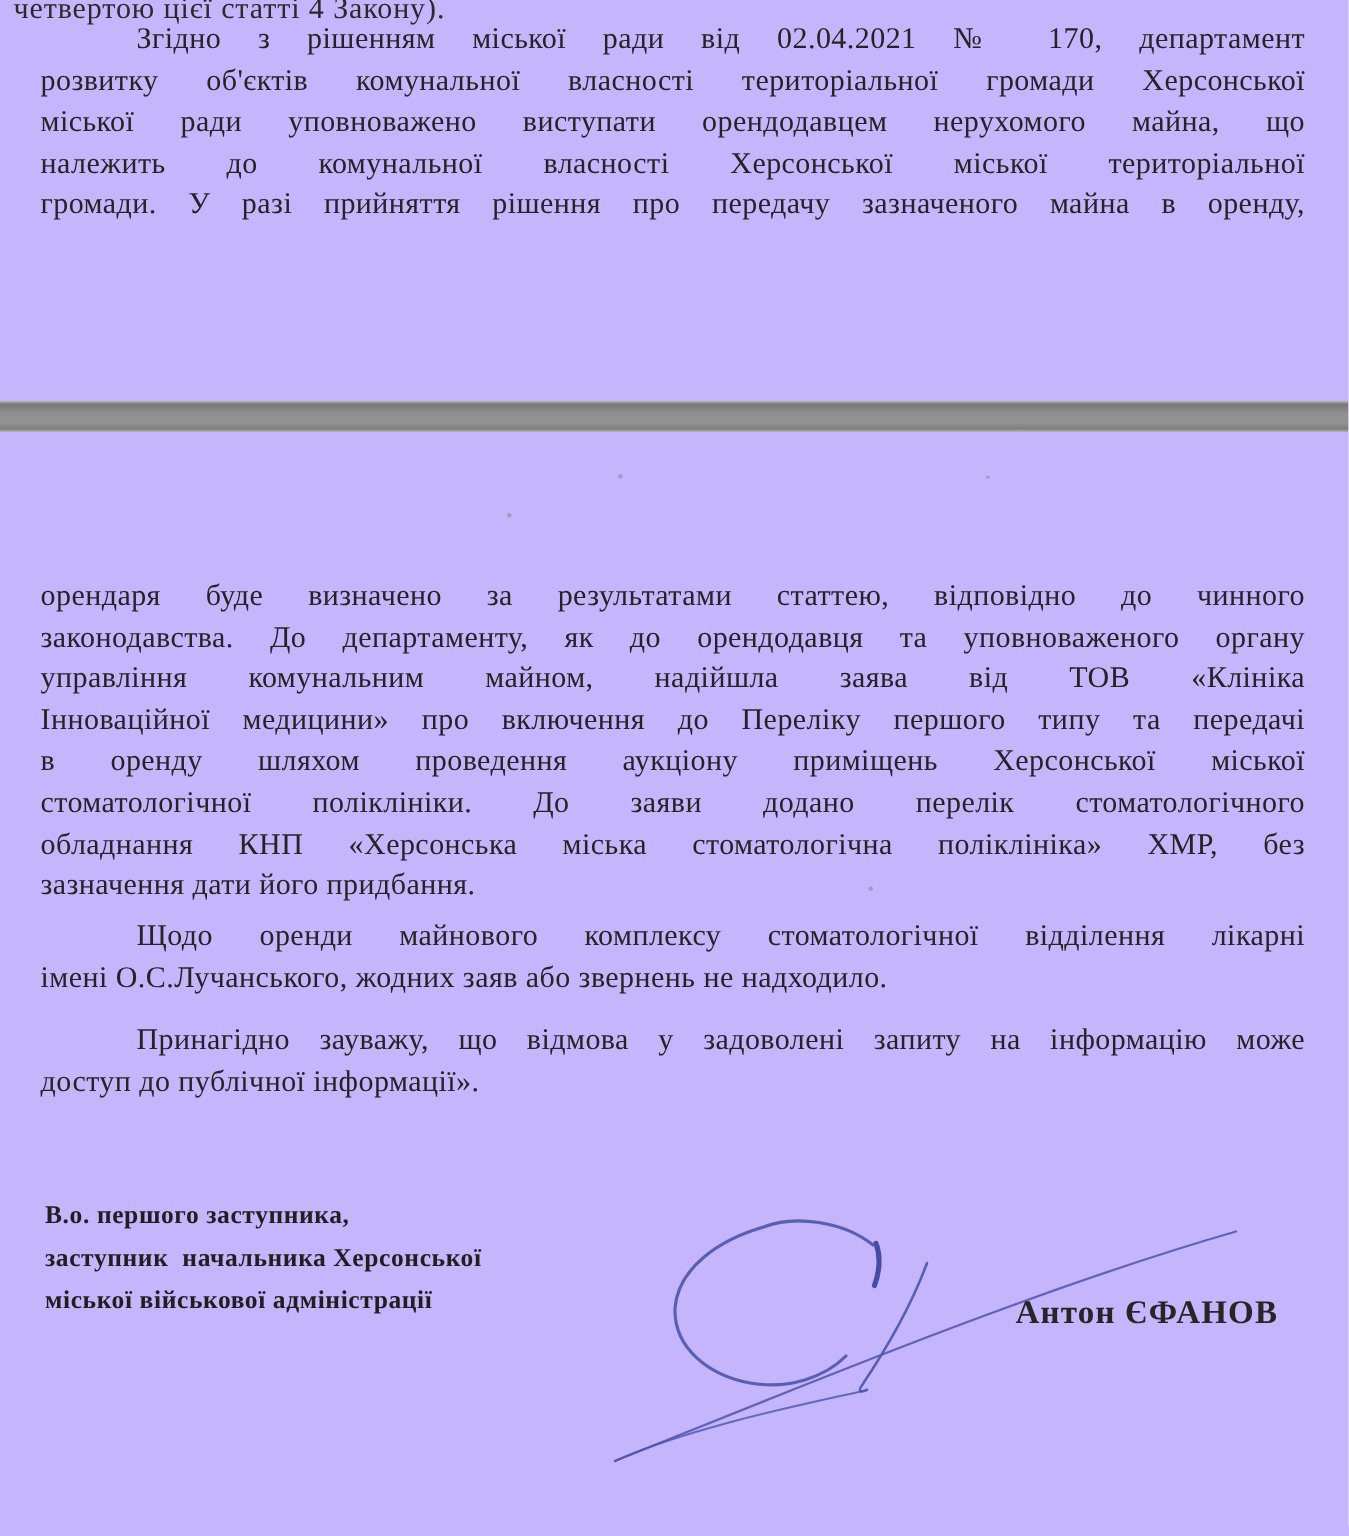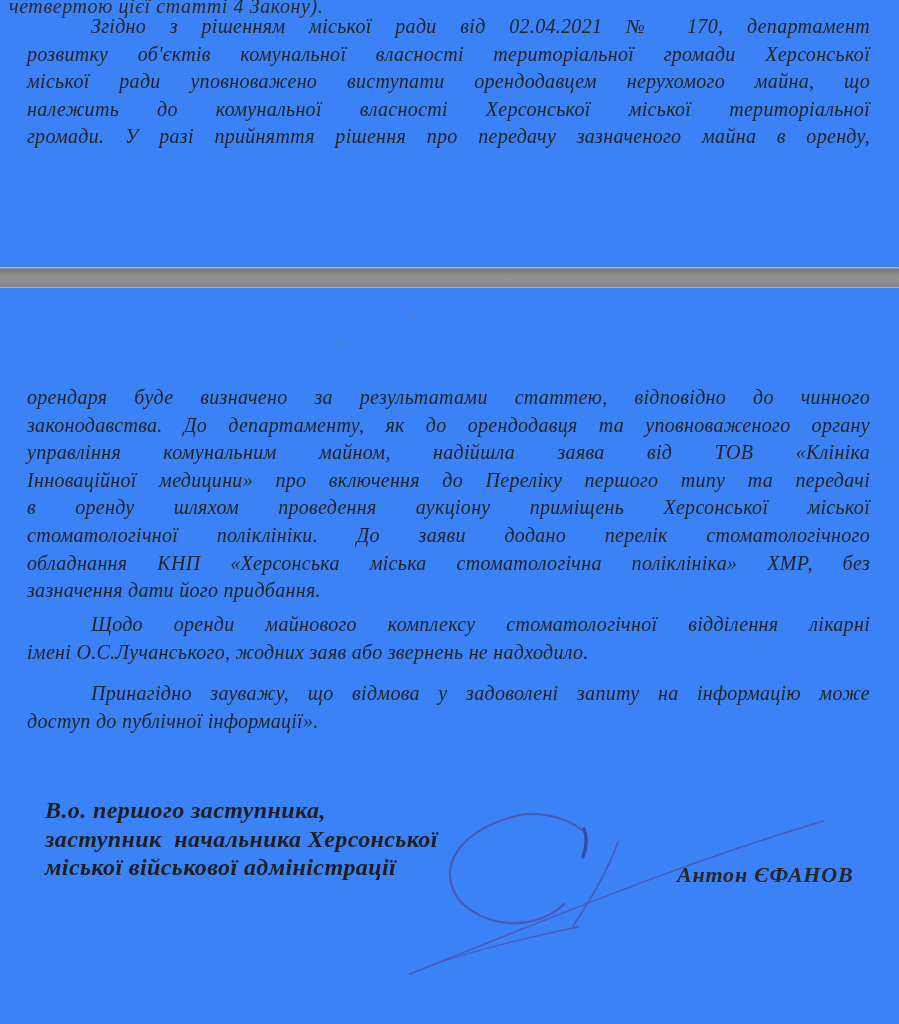--- a/index.html
+++ b/index.html
@@ -1,24 +1,23 @@
 <!DOCTYPE html>
 <html lang="uk"><head>
 <meta charset="utf-8">
 <style>
   html,body{margin:0;padding:0;background:#e9e9e9;}
   .page{
     position:relative;
     width:899px;height:1024px;
-    background:#3b82f6;
+    background:#c4b5fd;
     overflow:hidden;
     font-family:"Liberation Serif","DejaVu Serif",serif;
     color:#242424;
     margin:0 auto;
-    font-style:italic;
   }
   .textline{
     position:relative;
     font-size:20px;
     line-height:27.6px;
     letter-spacing:0.3px;
     text-align:justify;
     text-align-last:justify;
     white-space:normal;
   }
@@ -57,22 +56,22 @@
       #7e7e7e 90%, #b5b5b5 100%);
   }
   .speck{
     position:absolute;
     background:#7a7a7a;
     opacity:.45;
     border-radius:50%;
   }
   #signoff{
     position:absolute;
-    left:45px; top:796px;
-    font-size:24px;
+    left:30px; top:796px;
+    font-size:17px;
     font-weight:bold;
     line-height:28.5px;
     letter-spacing:0.4px;
     color:#1f1f1f;
   }
   .signoff-line{ white-space:pre-wrap; }
   #signatory-name{
     position:absolute;
     left:677px; top:862px;
     font-size:22px;

